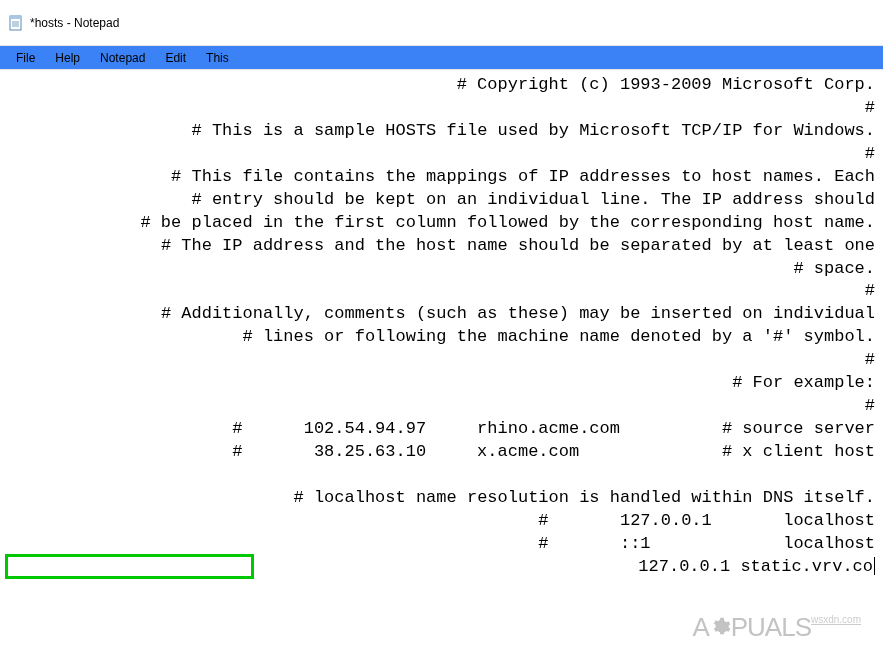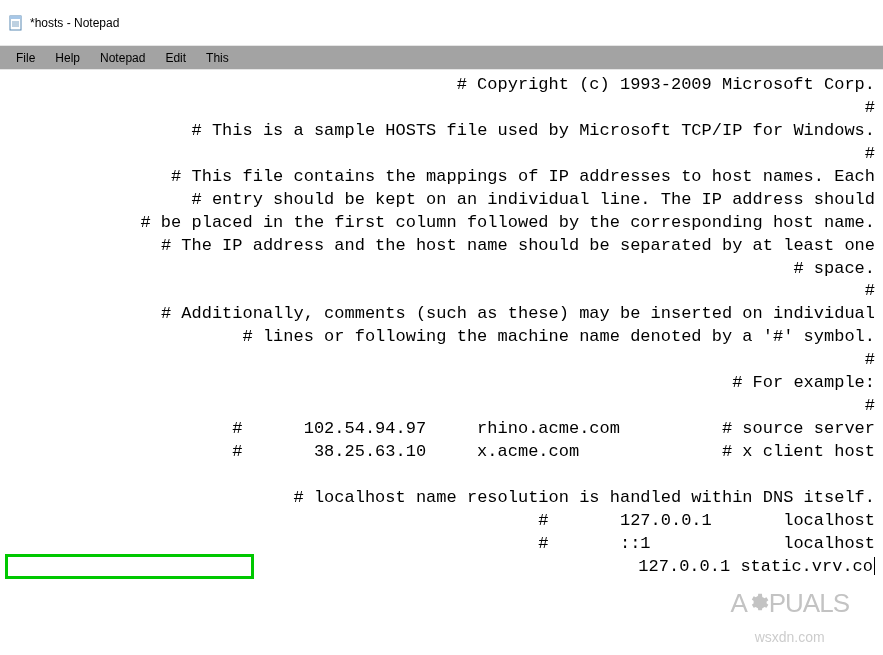--- a/index.html
+++ b/index.html
@@ -30,21 +30,21 @@
       display: inline-flex;
       align-items: center;
       justify-content: center;
     }
     .titlebar-title {
       font-size: 12px;
       color: #000;
     }
     .menubar {
       height: 24px;
-      background: #a3a3a3;
+      background: #3b82f6;
       border-bottom: 1px solid #e5e5e5;
       display: flex;
       align-items: center;
       padding-left: 6px;
       font-size: 12px;
     }
     .menu-item {
       padding: 2px 10px;
       cursor: default;
       color: #000;
@@ -72,38 +72,38 @@
       content: "";
       display: inline-block;
       width: 1px;
       height: 18px;
       background: #000;
       vertical-align: middle;
       margin-left: 1px;
     }
     .watermark {
       position: absolute;
-      right: 34px;
+      right: 22px;
       bottom: 10px;
       display: flex;
-      flex-direction: column;
-      align-items: center;
+      align-items: flex-start;
       opacity: 0.5;
       font-family: Arial, sans-serif;
     }
     .watermark-main {
       font-size: 26px;
       color: #888;
       letter-spacing: -1px;
       font-weight: 300;
     }
     .watermark-sub {
-      font-size: 14px;
+      font-size: 10px;
       color: #999;
-      margin-top: 8px;
+      margin-top: 2px;
+      text-decoration: underline;
     }
     .wm-gear {
       display: inline-block;
       vertical-align: middle;
     }
   </style>
 </head>
 <body>
 
 <div class="titlebar">

